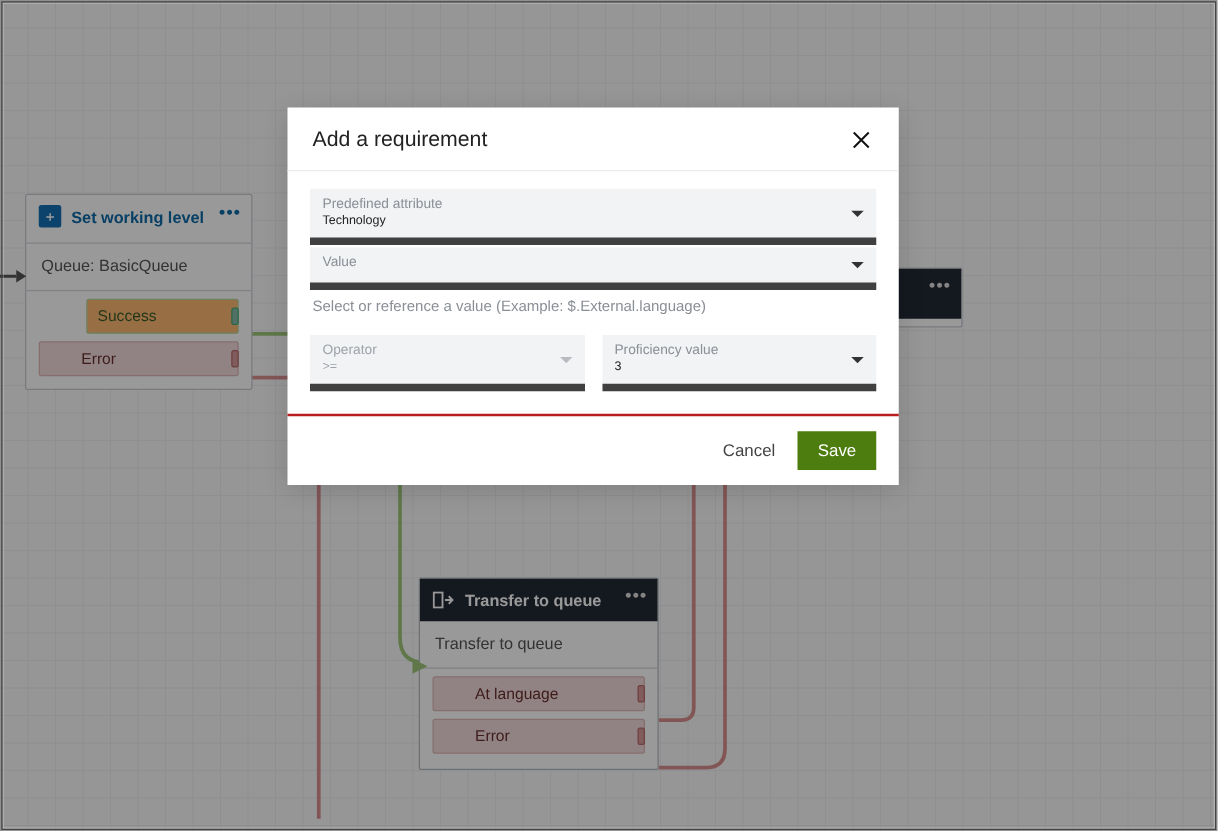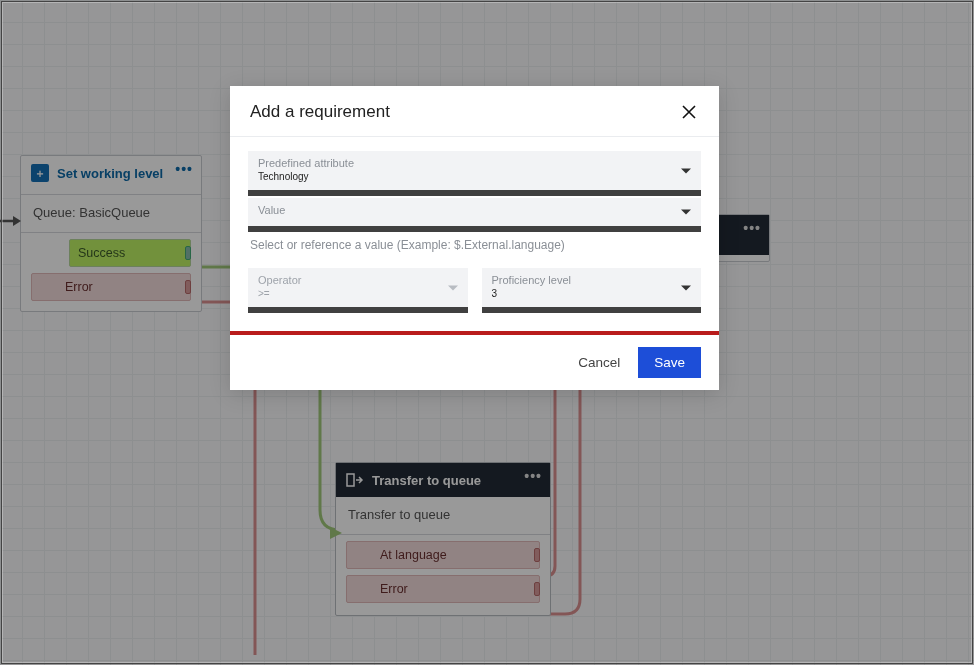--- a/index.html
+++ b/index.html
@@ -27,37 +27,37 @@
     }
     .node-header.light { color: #0d6aa8; }
     .node-header.dark { background: #222b36; color: #fff; }
     .node-header .dots { position: absolute; right: 8px; top: 5px; font-size: 14px; letter-spacing: 1px; cursor: pointer; }
     .node-body { padding: 10px 12px 8px; color: #555; font-size: 13px; }
     .node-sep { border-top: 1px solid #d5d8dc; margin: 4px 0 0; }
     .branch {
       margin: 6px 10px; padding: 6px 8px; border-radius: 2px; font-size: 12.5px;
       border: 1px solid transparent; position: relative;
     }
-    .branch.success { background: #bef264; border-color: #b5d59a; color: #3d5b2a; margin-left: 48px; }
+    .branch.success { background: #fdba74; border-color: #b5d59a; color: #3d5b2a; margin-left: 48px; }
     .branch.err, .branch.cap { background: #f2dada; border-color: #dfb7b7; color: #6a3030; padding-left: 33px; }
     .port {
       position: absolute; right: -1px; top: 50%; transform: translateY(-50%);
       width: 6px; height: 14px; background: #8ba; border: 1px solid #4a7; border-radius: 2px;
     }
     .branch.err .port, .branch.cap .port { background: #d79a9a; border-color: #b86a6a; }
 
     .in-arrow {
       position: absolute; left: -26px; top: 58px; width: 26px; height: 14px;
     }
     .in-arrow svg { width: 26px; height: 14px; }
 
     .node1 { left: 20px; top: 155px; width: 182px; padding-bottom: 4px;}
     .node2 { left: 570px; top: 214px; width: 200px; padding-bottom: 6px; }
     .node2 .node-header.dark { height: 40px; }
-    .node3 { left: 335px; top: 462px; width: 216px; padding-bottom: 6px; border-color:#b8bcc2; }
+    .node3 { left: 335px; top: 462px; width: 192px; padding-bottom: 6px; border-color:#b8bcc2; }
 
     
     .flows { position:absolute; inset:0; pointer-events:none; }
 
     .queue-icon { width:18px; height:18px; background:#1570b6; border-radius:2px; display:inline-flex; align-items:center; justify-content:center; color:#fff; font-size:11px; }
     .tr-icon { width:18px; height:18px; display:inline-flex; align-items:center; justify-content:center;}
     .tr-icon svg { width: 18px; height: 14px; }
 
     .big-arrow-in {
       position:absolute; left:316px; top:526px; width:26px; height:14px;
@@ -90,25 +90,25 @@
       width: 0; height: 0; border-left: 5px solid transparent; border-right: 5px solid transparent;
       border-top: 5px solid #333;
     }
     .help { font-size: 12px; color: #8a8f96; margin: 6px 2px 16px; }
     .row2 { display:flex; gap:14px; }
     .row2 .field { flex:1; }
     .field.disabled .fvalue, .field.disabled .flabel { color:#9ea3aa; }
     .field.disabled .chev { border-top-color:#b8bcc2; }
 
     .modal-foot {
-      border-top: 4px solid #b91c1c; padding: 12px 18px; display:flex; justify-content:flex-end; gap:14px; align-items:center;
+      border-top: 2px solid #b91c1c; padding: 12px 18px; display:flex; justify-content:flex-end; gap:14px; align-items:center;
     }
     .btn-cancel { font-size: 13.5px; color:#444; cursor:pointer; padding:6px 4px; }
     .btn-primary {
-      background:#1d4ed8; color:#fff; font-size:13.5px; border:none; padding:8px 16px;
+      background:#4d7c0f; color:#fff; font-size:13.5px; border:none; padding:8px 16px;
       cursor:pointer;
     }
 
     .frame { position:absolute; inset:1px; border:1px solid #444; box-shadow: inset 0 0 0 1px rgba(255,255,255,.3); pointer-events:none;}
   </style>
 </head>
 <body>
 
 <div class="canvas">
 
@@ -208,21 +208,21 @@
     </div>
     <div class="help">Select or reference a value (Example: $.External.language)</div>
 
     <div class="row2">
       <div class="field disabled">
         <div class="flabel">Operator</div>
         <div class="fvalue">&gt;=</div>
         <div class="chev"></div>
       </div>
       <div class="field">
-        <div class="flabel">Proficiency level</div>
+        <div class="flabel">Proficiency value</div>
         <div class="fvalue">3</div>
         <div class="chev"></div>
       </div>
     </div>
   </div>
 
   <div class="modal-foot">
     <span class="btn-cancel">Cancel</span>
     <button class="btn-primary">Save</button>
   </div>

